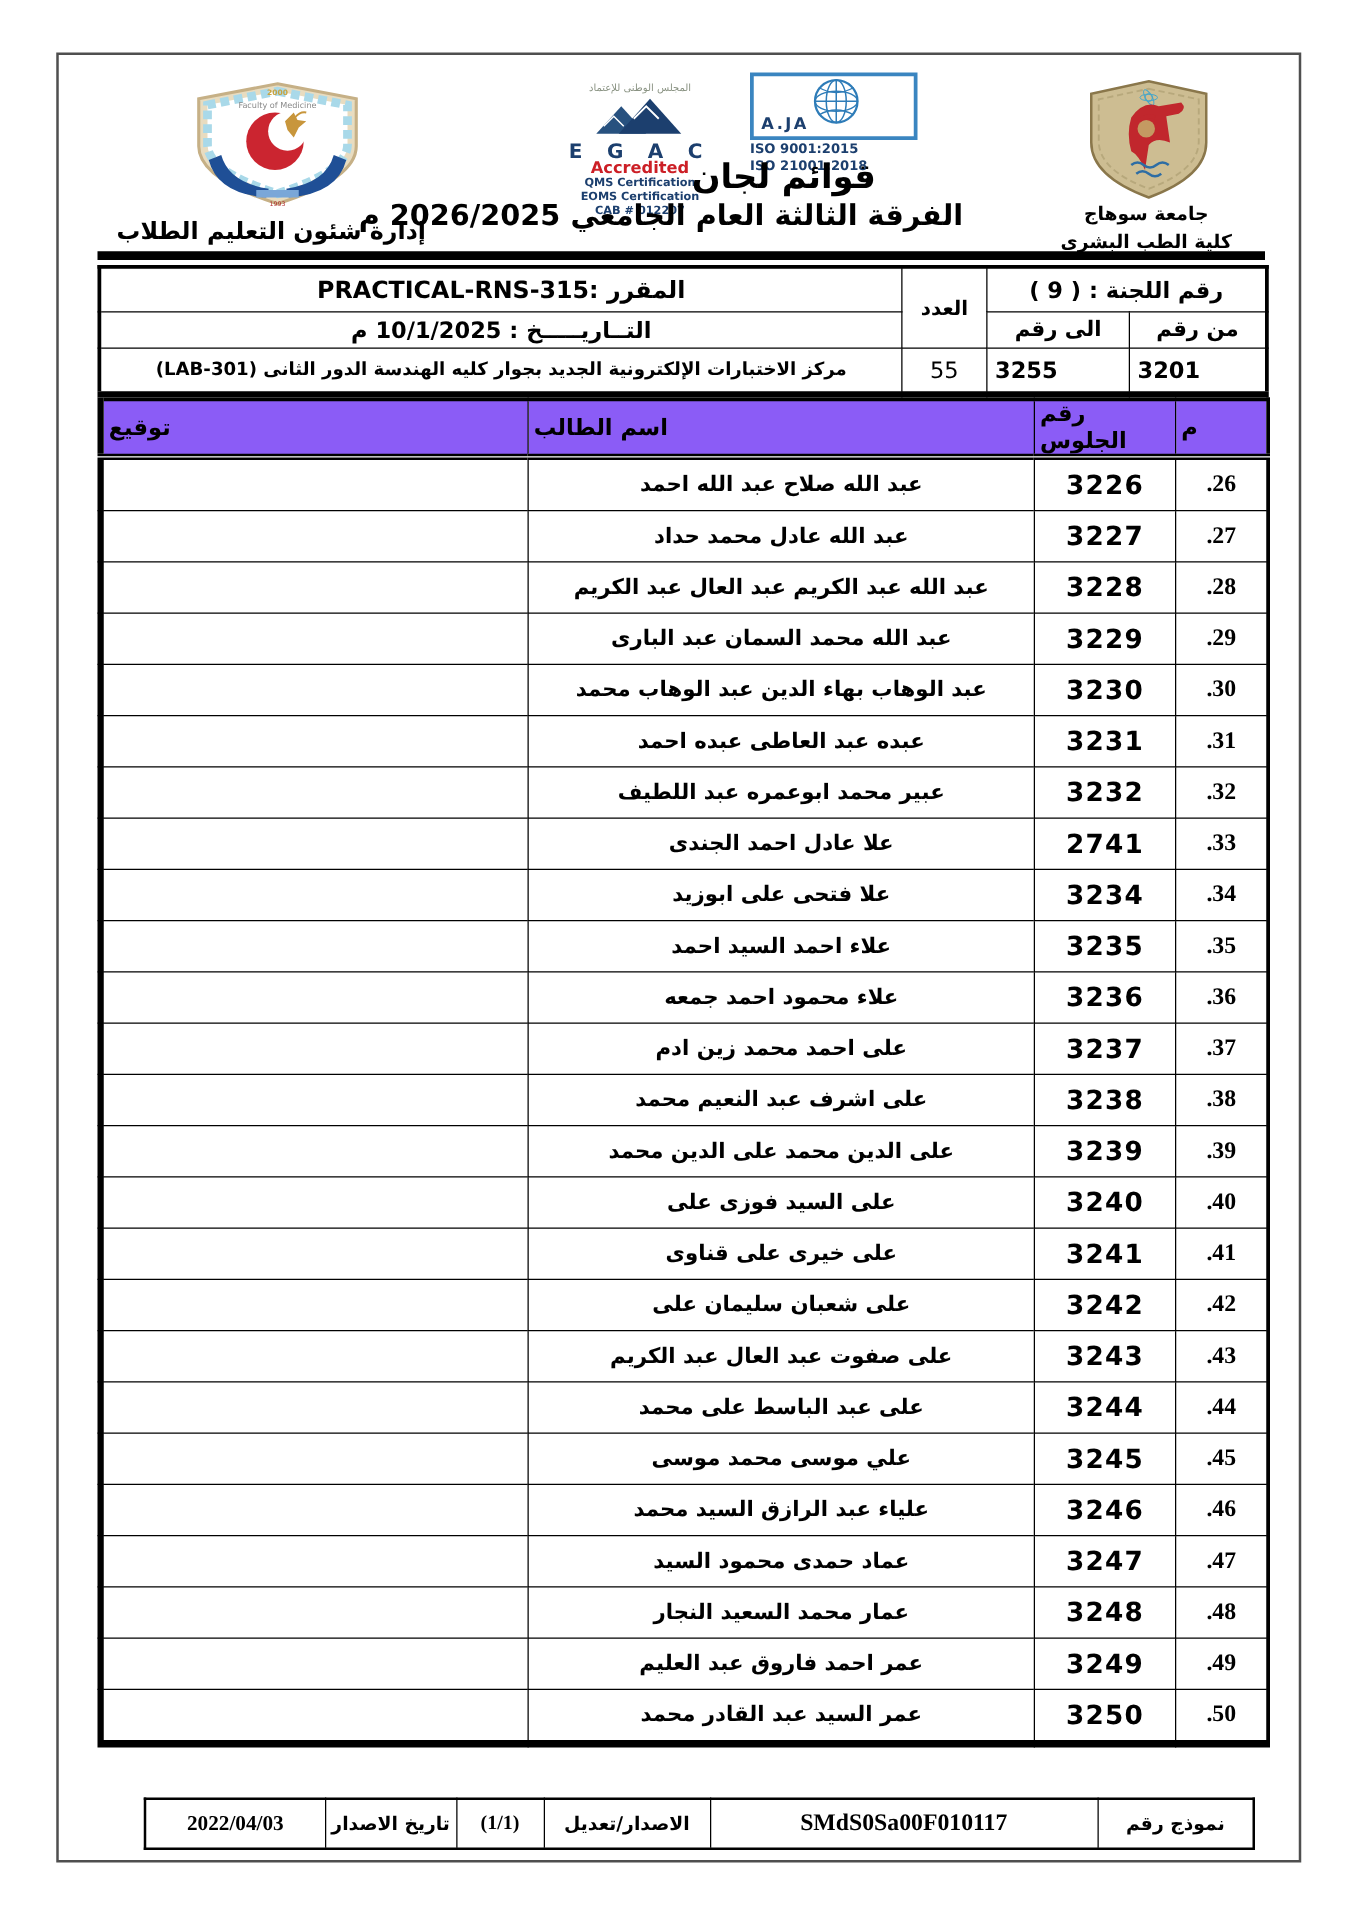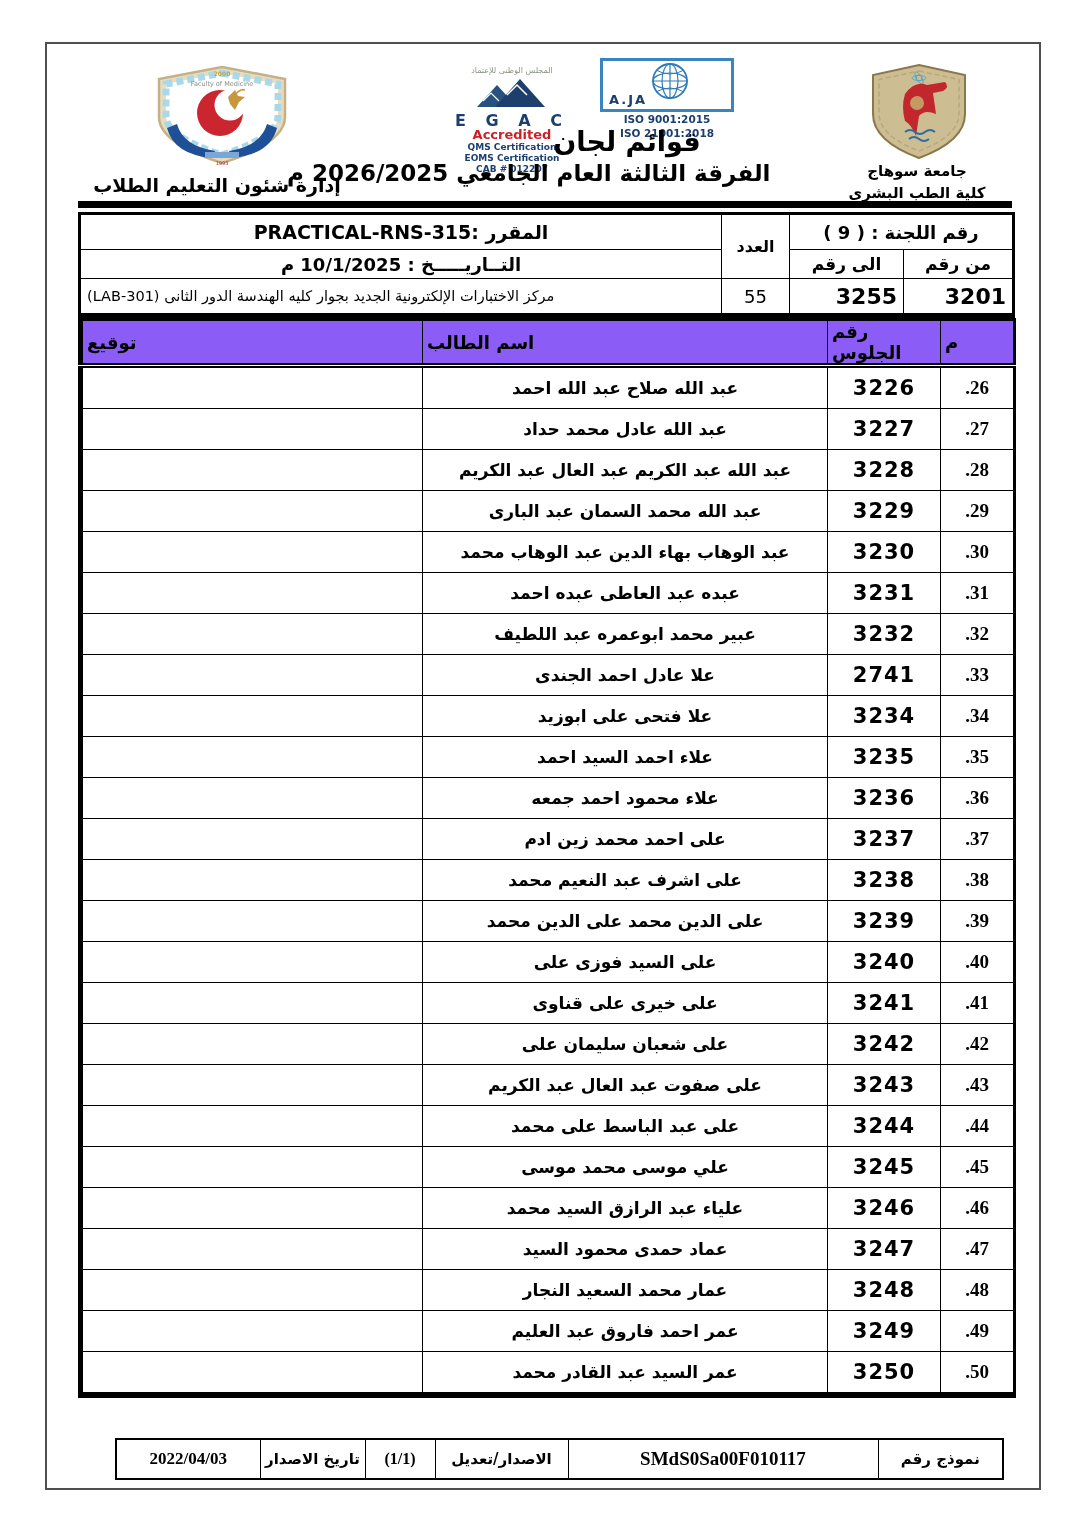--- a/index.html
+++ b/index.html
@@ -13,38 +13,38 @@
   .right-caption-2{left:780px;top:140px;width:180px;font-size:15px;font-weight:700;text-align:center;direction:rtl;}
   .doc-title{left:300px;top:82px;width:560px;font-size:27px;font-weight:700;text-align:center;direction:rtl;}
   .doc-subtitle{left:240px;top:116px;width:680px;font-size:23px;font-weight:700;text-align:left;direction:rtl;}
 
   .egac{left:385px;top:10px;width:160px;text-align:center;}
   .egac-ar{font-size:8px;color:#8a9383;direction:rtl;line-height:9px;margin-top:12px;}
   .egac-letters{font-size:16px;font-weight:700;color:#1c3f6e;letter-spacing:7px;line-height:15px;}
   .egac-accredited{font-size:13px;font-weight:700;color:#cc1f26;line-height:14px;}
   .egac-line{font-size:9px;font-weight:700;color:#1c3f6e;line-height:11px;}
 
-  .aja{left:553px;top:14px;width:134px;text-align:center;}
+  .aja{left:553px;top:14px;width:134px;text-align:left;}
   .aja-box{border:3px solid #3a85c0;background:#fff;height:48px;position:relative;}
   .aja-name{position:absolute;left:6px;bottom:2px;font-size:13px;font-weight:700;color:#1c3f6e;letter-spacing:2px;}
   .aja-line{font-size:10.5px;font-weight:700;color:#1c3f6e;line-height:13px;margin-top:1px;}
 
   
   .top-rule{left:31px;top:157px;width:934px;height:7px;background:#000;}
   table{border-collapse:collapse;table-layout:fixed;}
   .info-table{left:31px;top:168px;width:934px;direction:rtl;border:3px solid #000;border-bottom:5px solid #000;}
   .info-table td{border:1.5px solid #000;padding:0 6px;vertical-align:middle;}
   .cell-committee{font-size:18px;font-weight:700;text-align:center;height:34px;}
   .cell-count-label{font-size:16px;font-weight:700;text-align:center;}
   .cell-course{font-size:19px;font-weight:700;text-align:center;}
   .cell-fromto{font-size:17px;font-weight:700;text-align:center;height:28px;}
   .cell-date{font-size:18px;font-weight:700;text-align:center;}
-  .cell-val{font-size:22px;font-weight:700;text-align:right;height:34px;}
+  .cell-val{font-size:18px;font-weight:700;text-align:left;height:34px;}
   .cell-count-val{font-size:18px;font-weight:400;text-align:center;}
-  .cell-location{font-size:14.5px;font-weight:400;text-align:left;vertical-align:top;}
+  .cell-location{font-size:14.5px;font-weight:700;text-align:center;vertical-align:top;}
 
   
   .main-table{left:31px;top:274px;width:934px;direction:rtl;border:3px solid #000;border-left:5px solid #000;border-bottom:6px solid #000;}
   .main-table td,.main-table th{border:1.5px solid #000;padding:0 4px;overflow:hidden;}
   .main-table thead th{background:#8b5cf6;height:36px;font-size:18px;font-weight:700;text-align:left;border-bottom:5px double #000;}
   .main-table tbody td{height:40px;vertical-align:middle;}
   .c-idx{text-align:center;font-family:"Liberation Serif","DejaVu Serif",serif;font-size:19px;font-weight:700;direction:rtl;}
   .c-seat{text-align:center;font-size:21px;font-weight:700;letter-spacing:1px;}
   .c-name{text-align:center;font-size:17px;font-weight:700;direction:rtl;}
   .c-sig{background:#fff;}

